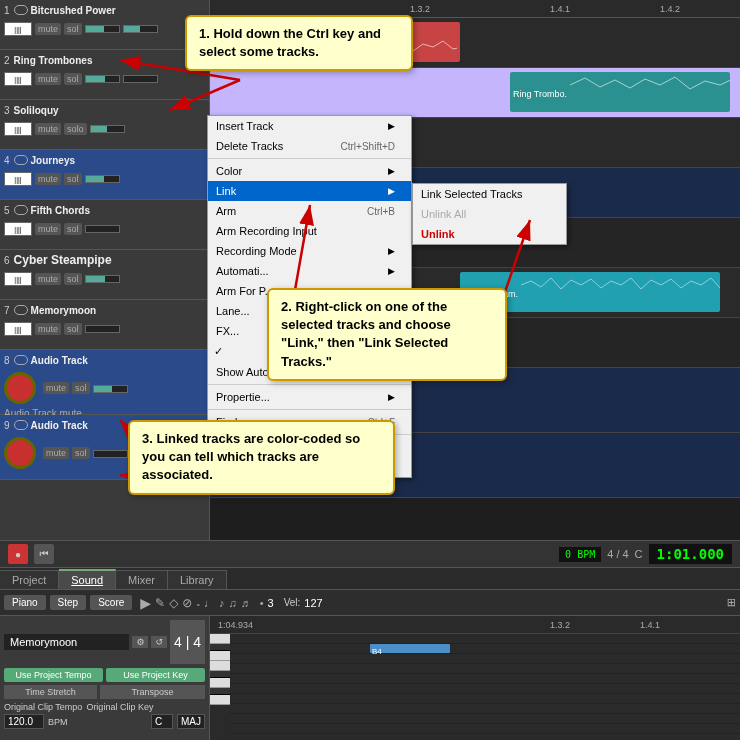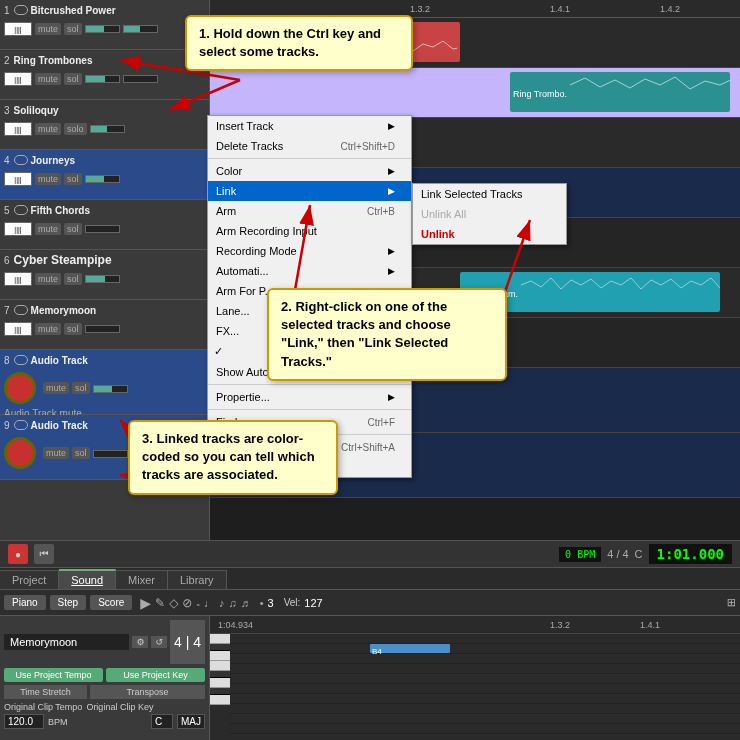--- a/index.html
+++ b/index.html
@@ -333,21 +333,21 @@
           <div style="background:#222;color:#fff;font-size:11px;padding:2px 6px;flex:1;">Memorymoon</div>
           <button class="small-btn">⚙</button>
           <button class="small-btn">↺</button>
           <div style="background:#555;color:#fff;font-size:14px;padding:14px 4px;">4 | 4</div>
         </div>
         <div style="display:flex;align-items:center;gap:3px;margin-bottom:3px;">
           <button style="background:#5a7;color:#fff;font-size:9px;padding:2px 6px;border:none;cursor:pointer;border-radius:2px;flex:1;">Use Project Tempo</button>
           <button style="background:#5a7;color:#fff;font-size:9px;padding:2px 6px;border:none;cursor:pointer;border-radius:2px;flex:1;">Use Project Key</button>
         </div>
         <div style="display:flex;align-items:center;gap:3px;margin-bottom:3px;">
-          <button style="background:#555;color:#ccc;font-size:9px;padding:2px 6px;border:none;cursor:pointer;flex:1;">Time Stretch</button>
+          <button style="background:#555;color:#ccc;font-size:9px;padding:2px 16px;border:none;cursor:pointer;flex:1;">Time Stretch</button>
           <button style="background:#555;color:#ccc;font-size:9px;padding:2px 22px;border:none;cursor:pointer;flex:1;">Transpose</button>
         </div>
         <div style="display:flex;align-items:center;gap:4px;margin-bottom:2px;">
           <span style="color:#ccc;font-size:9px;">Original Clip Tempo</span>
           <span style="color:#ccc;font-size:9px;">Original Clip Key</span>
         </div>
         <div style="display:flex;align-items:center;gap:4px;">
           <input type="text" value="120.0" style="width: 40px; background: rgb(34, 34, 34); color: rgb(255, 255, 255); border: 1px solid rgb(85, 85, 85); font-size: 10px; padding: 1px 3px;">
           <span style="color:#ccc;font-size:9px;">BPM</span>
           <input type="text" value="C" style="width: 22px; background: rgb(34, 34, 34); color: rgb(255, 255, 255); border: 1px solid rgb(85, 85, 85); font-size: 10px; padding: 1px 3px; margin-left: auto;">
@@ -472,21 +472,21 @@
 </div>
 
 <div class="tooltip-box" style="top:15px;left:185px;width:228px;">
   <span>1. Hold down the Ctrl key and select some tracks.</span>
 </div>
 
 <div class="tooltip-box" style="top:288px;left:255px;width:240px;margin-left:12px;">
   <span>2. Right-click on one of the selected tracks and choose "Link," then "Link Selected Tracks."</span>
 </div>
 
-<div class="tooltip-box" style="top:420px;left:128px;width:210px;">
+<div class="tooltip-box" style="top:420px;left:128px;width:267px;">
   <span>3. Linked tracks are color-coded so you can tell which tracks are associated.</span>
 </div>
 
 <svg style="position:fixed;top:0;left:0;width:740px;height:740px;pointer-events:none;z-index:180;" xmlns="http://www.w3.org/2000/svg">
   <defs>
     <marker id="arrowhead" markerWidth="8" markerHeight="6" refX="8" refY="3" orient="auto">
       <polygon points="0 0, 8 3, 0 6" fill="#cc0000"></polygon>
     </marker>
   </defs>
 

